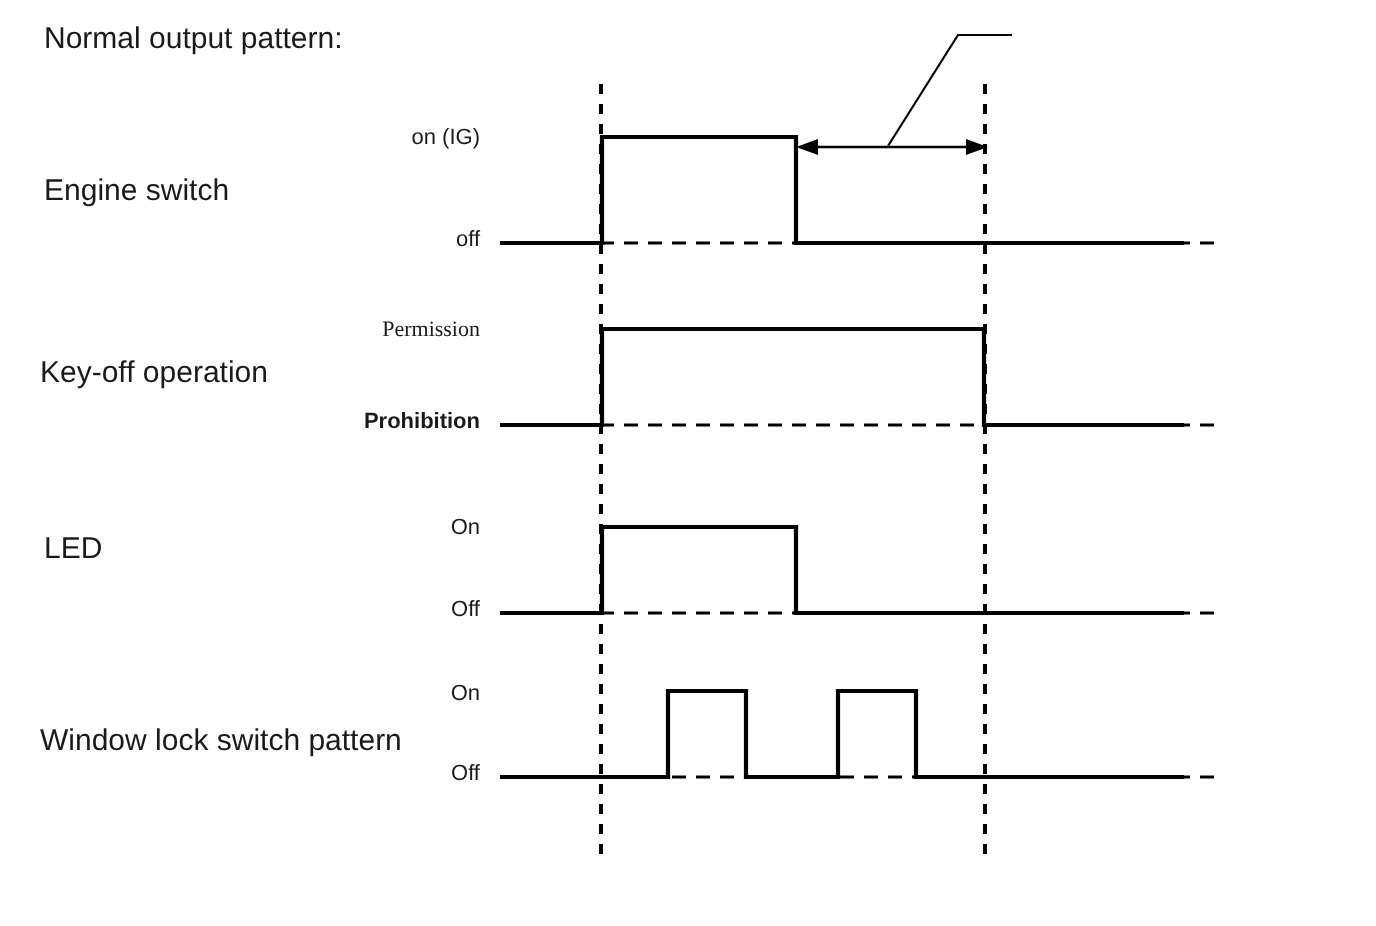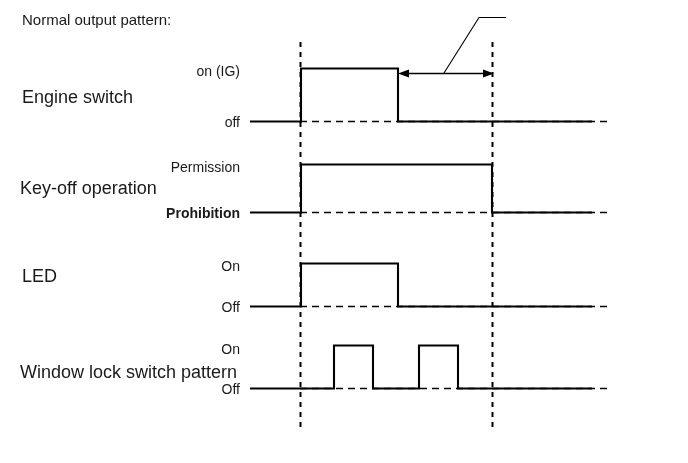--- a/index.html
+++ b/index.html
@@ -26,24 +26,24 @@
     position: absolute;
     white-space: nowrap;
     font-family: "Liberation Sans", sans-serif;
     color: #1a1a1a;
     line-height: 1;
   }
   .title-text {
     font-size: 15px;
   }
   .row-label {
-    font-size: 18px;
+    font-size: 15px;
   }
   .level-label {
-    font-size: 14px;
+    font-size: 11px;
     text-align: right;
   }
   .callout-text {
     font-size: 12.5px;
   }
   svg.wave-layer {
     position: absolute;
     left: 0;
     top: 0;
     width: 688px;
@@ -95,21 +95,21 @@
   <div class="txt row-label" style="left:20px; top:179px;">Key-off operation</div>
 
   <div class="txt row-label" style="left:22px; top:267px;">LED</div>
 
   <div class="txt row-label" style="left:20px; top:363px;">Window lock switch pattern</div>
 
   <div class="txt level-label" style="left:150px; top:64px; width:90px;">on (IG)</div>
 
   <div class="txt level-label" style="left:150px; top:115px; width:90px;">off</div>
 
-  <div class="txt level-label" style="left:140px; top:160px; width:100px;">Permission</div>
+  <div class="txt level-label" style="left:140px; top:160px; width:100px;font-family:Liberation Serif, serif;">Permission</div>
 
   <div class="txt level-label" style="left:140px; top:206px; width:100px;font-weight:bold;">Prohibition</div>
 
   <div class="txt level-label" style="left:150px; top:259px; width:90px;">On</div>
 
   <div class="txt level-label" style="left:150px; top:300px; width:90px;">Off</div>
 
   <div class="txt level-label" style="left:150px; top:342px; width:90px;">On</div>
 
   <div class="txt level-label" style="left:150px; top:382px; width:90px;">Off</div>

